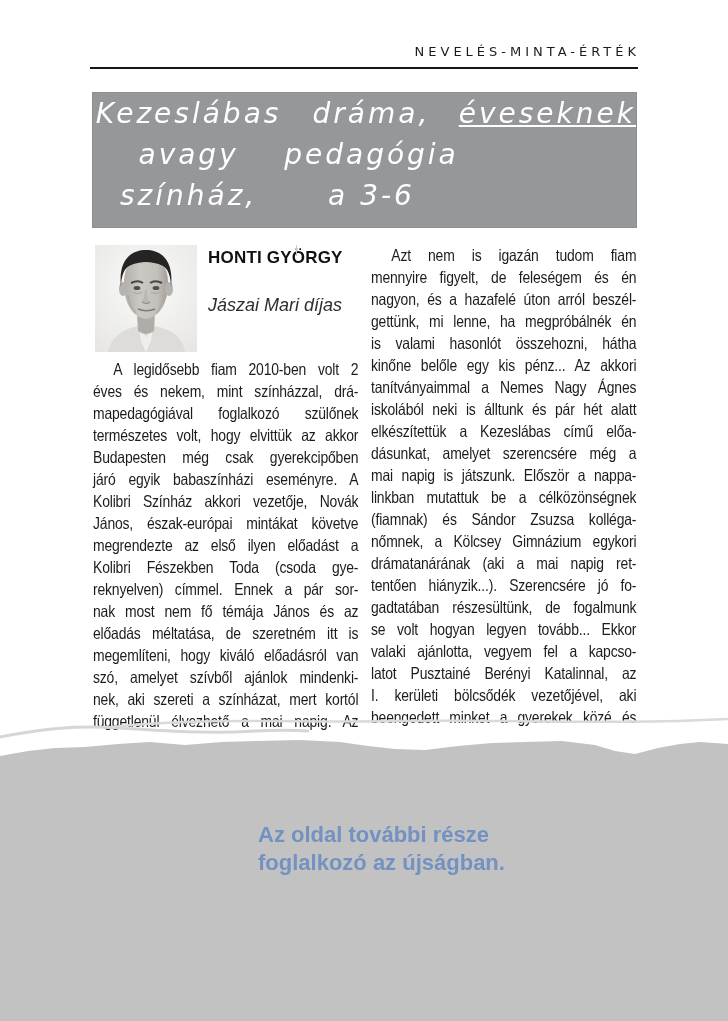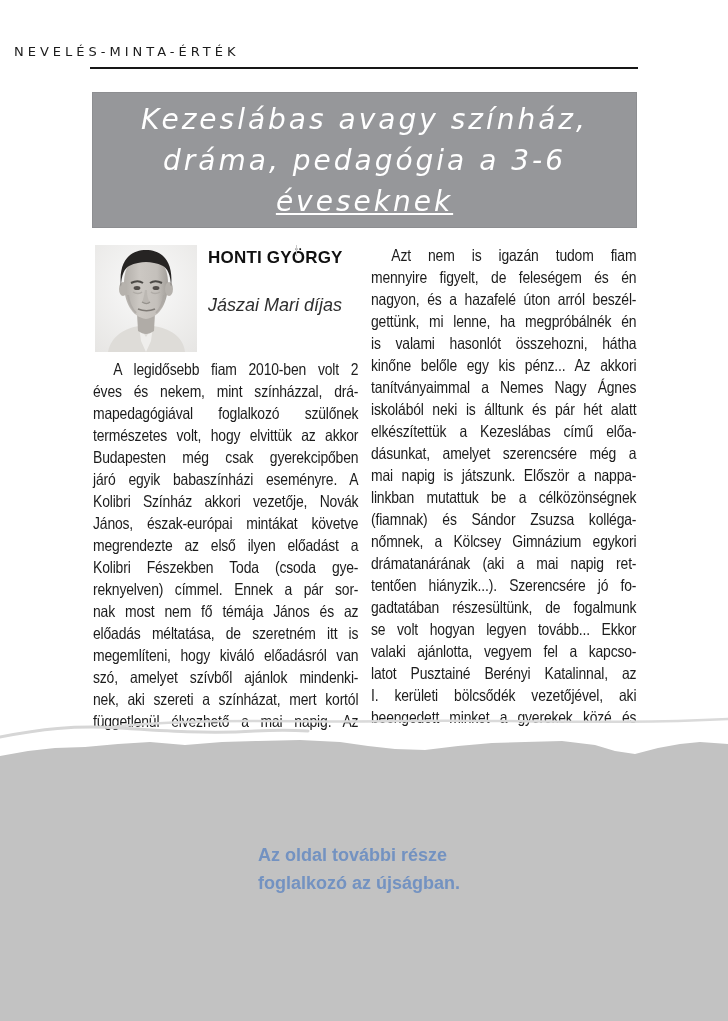--- a/index.html
+++ b/index.html
@@ -4,36 +4,36 @@
 <style>
   html,body { margin:0; padding:0; background:#ffffff; }
   .page {
     position:relative; width:728px; height:1021px;
     background:#ffffff; overflow:hidden;
     font-family:"Liberation Sans", sans-serif;
     color:#1d1d1d;
   }
   
   .header-title {
-    position:absolute; top:44px; left:14px; width:640px;
-    text-align:left;
+    position:absolute; top:44px; left:0; width:640px;
+    text-align:right;
     font-family:"DejaVu Sans", sans-serif;
     font-size:13px; letter-spacing:4px; font-weight:500;
     color:#1b1b1b;
   }
   .header-rule {
     position:absolute; top:67px; left:90px; width:548px; height:0;
     border-top:2px solid #161616;
   }
   
   .banner {
     position:absolute; top:92px; left:92px; width:545px; height:136px;
     background:#96979a; border:1px solid #8d8e91;
     box-sizing:border-box;
-    display:flex; flex-direction:column; justify-content:center;
+    display:flex; justify-content:center;
     text-align:center;
   }
   .banner-line {
     font-family:"DejaVu Sans", sans-serif;
     font-style:italic;
     font-size:28px; line-height:41px; letter-spacing:3px;
     color:#ffffff;
   }
   
   .photo { position:absolute; top:245px; left:95px; width:102px; height:107px; }
@@ -60,22 +60,22 @@
   .col-right { top:244px; left:371px; }
   .jline { text-align:justify; text-align-last:justify; white-space:nowrap; }
   .jline.first { text-indent:24px; }
   
   .tear {
     position:absolute; top:690px; left:0; width:728px; height:331px;
     pointer-events:none;
   }
   
   .notice {
-    position:absolute; top:841px; left:258px;
-    font-size:18px; font-weight:bold; line-height:28px;
+    position:absolute; top:821px; left:258px;
+    font-size:22px; font-weight:bold; line-height:28px;
     color:#7392c1;
   }
 </style>
 </head>
 <body>
 
 <div class="page">
 
   <div class="header-title">NEVELÉS-MINTA-ÉRTÉK</div>
   <div class="header-rule"></div>

